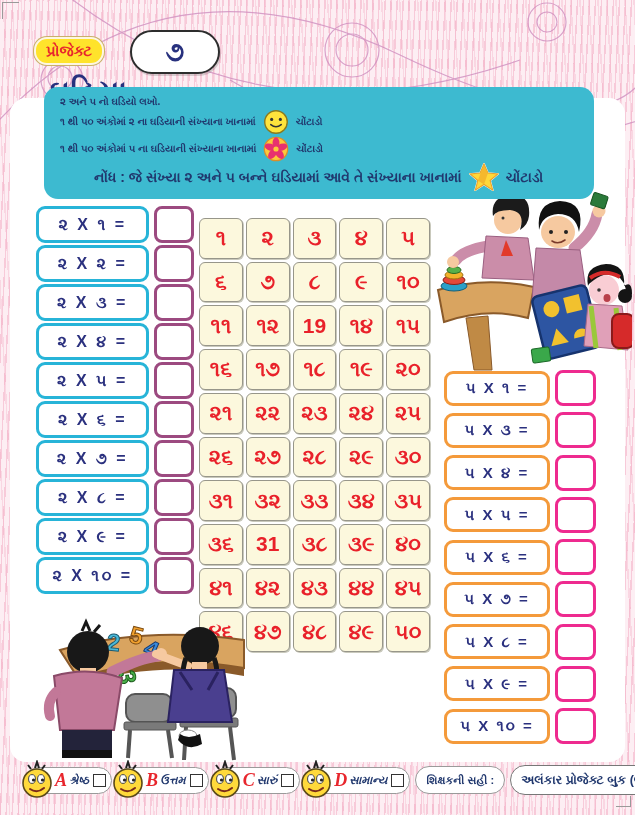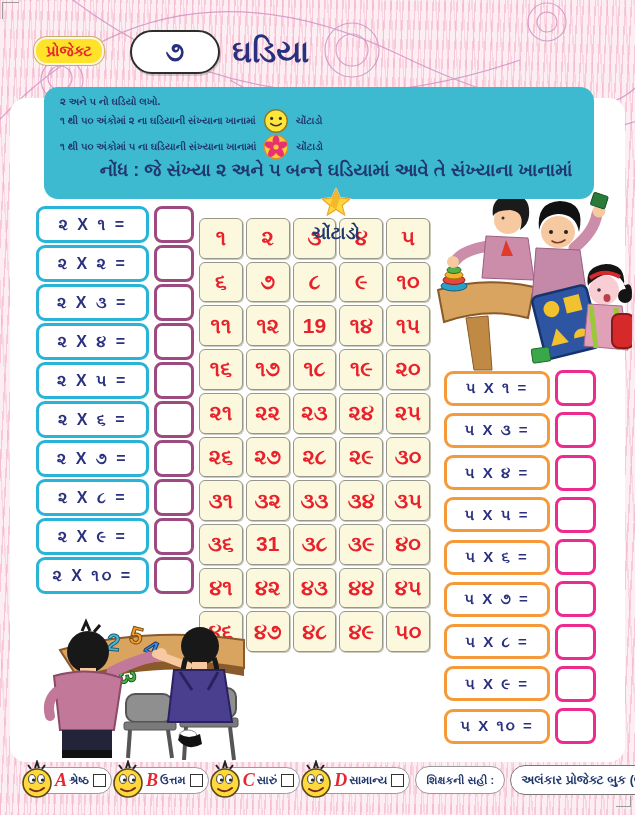--- a/index.html
+++ b/index.html
@@ -8,35 +8,35 @@
     background-color:#fdeef3;
     background-image:
       repeating-linear-gradient(93deg, rgba(242,166,191,.50) 0 1.5px, rgba(255,255,255,0) 1.5px 6px),
       repeating-linear-gradient(87deg, rgba(242,166,191,.32) 0 1.5px, rgba(255,255,255,0) 1.5px 9px);}
   .crop-tl{position:absolute;left:2px;top:2px;width:16px;height:16px;border-left:1px solid #9a9a9a;border-top:1px solid #9a9a9a;}
   .crop-br{position:absolute;right:4px;bottom:8px;width:14px;height:10px;border-right:1px solid #9a9a9a;border-bottom:1px solid #9a9a9a;}
   .deco{position:absolute;left:0;top:0;pointer-events:none;}
   .card{position:absolute;left:10px;top:98px;width:615px;height:664px;background:#ffffff;border-radius:16px;}
 
   
-  .header{position:absolute;left:38px;top:30px;display:flex;align-items:center;z-index:4;}
+  .header{position:absolute;left:38px;top:30px;display:flex;align-items:flex-start;z-index:4;flex-direction:column;}
   .num-pill{background:#fff;border:2.5px solid #2d2d2d;border-radius:22px;width:86px;height:40px;
     display:flex;align-items:center;justify-content:center;color:#28317e;font-weight:bold;font-size:27px;
     box-shadow:1px 2px 0 rgba(0,0,0,.15);}
   .proj-badge{position:absolute;left:-4px;top:7px;background:#ffe32b;color:#e8262d;font-weight:bold;font-size:15px;
     padding:3px 10px;border-radius:13px;border:2px solid #fdf6e2;box-shadow:0 0 0 1px #c9b06a;z-index:2;white-space:nowrap;}
   .pill-wrap{position:relative;padding-left:92px;}
   .page-title{color:#28317e;font-weight:bold;font-size:31px;margin-left:12px;}
 
   
   .instr{position:absolute;left:44px;top:87px;width:550px;height:112px;background:#3dbad0;border-radius:14px;
     color:#21386e;font-weight:bold;box-sizing:border-box;padding:9px 16px 8px 16px;
     display:flex;flex-direction:column;justify-content:space-between;z-index:5;}
   .instr-line{display:flex;align-items:center;gap:7px;font-size:10px;white-space:nowrap;}
-  .instr-line.note{font-size:18px;padding-left:34px;flex-direction:column;}
+  .instr-line.note{font-size:14px;padding-left:34px;}
   .icon-box{display:inline-flex;width:26px;height:26px;flex:0 0 auto;}
   .icon-box.star{width:30px;height:28px;}
 
   
   .mul-col{position:absolute;display:flex;flex-direction:column;justify-content:space-between;z-index:4;}
   #left-table{left:36px;top:206px;width:158px;height:388px;}
   #right-table{left:444px;top:370px;width:168px;height:374px;}
   .mul-row{display:flex;align-items:center;}
   .mul-label{height:31px;background:#fff;display:flex;align-items:center;justify-content:center;
     color:#2b317f;font-weight:bold;border-radius:9px;}
@@ -54,21 +54,21 @@
   
   .kids-top{position:absolute;left:436px;top:190px;z-index:3;}
   .kids-bottom{position:absolute;left:16px;top:606px;z-index:6;}
 
   
   .footer{position:absolute;left:26px;top:762px;width:584px;height:36px;display:flex;align-items:center;gap:5px;z-index:7;}
   .rating{position:relative;background:#fff;border:1.5px solid #9a9a9a;border-radius:14px;height:25px;
     display:flex;align-items:center;padding:0 5px 0 28px;gap:2px;flex:0 0 auto;}
   .smiley-wrap{position:absolute;left:-8px;top:-8px;width:36px;height:40px;}
   .rletter{color:#e8262d;font-weight:bold;font-style:italic;font-size:18px;font-family:"Liberation Serif",serif;line-height:1;}
-  .rlabel{color:#21386e;font-weight:bold;font-size:11.5px;white-space:nowrap;}
+  .rlabel{color:#21386e;font-weight:bold;font-size:11.5px;white-space:nowrap;font-style:italic;}
   .rcheck{width:11px;height:11px;border:1.5px solid #333;background:#fff;margin-left:2px;flex:0 0 auto;}
   .sign-pill{background:#fff;border:1.5px solid #9a9a9a;border-radius:14px;height:26px;flex:1;
     display:flex;align-items:center;padding:0 10px;color:#21386e;font-weight:bold;font-size:11px;white-space:nowrap;}
   .book-pill{background:#fff;border:1.5px solid #777;border-radius:15px;height:28px;display:flex;align-items:center;
     gap:6px;padding:0 3px 0 10px;color:#21386e;font-weight:bold;font-size:12.5px;white-space:nowrap;flex:0 0 auto;}
 </style>
 </head>
 <body>
 
 <div class="page">

